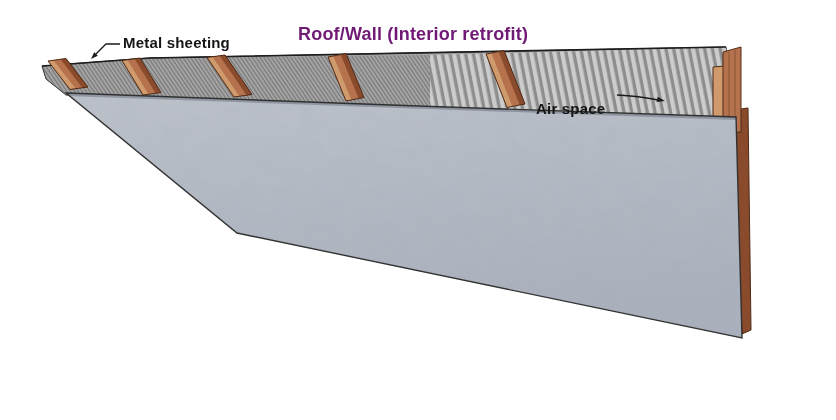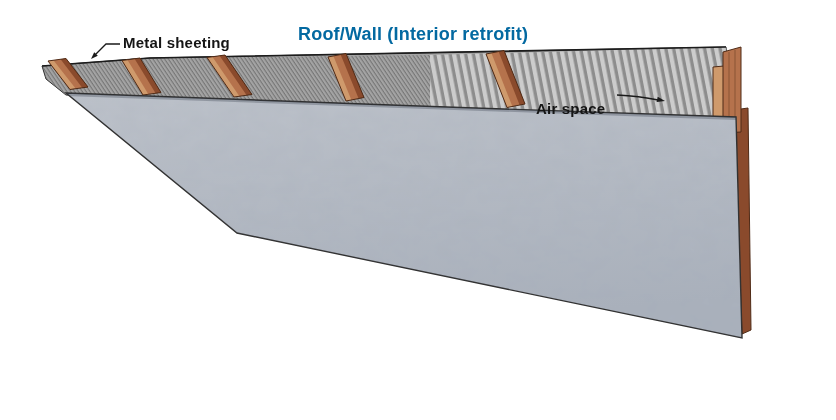--- a/index.html
+++ b/index.html
@@ -6,21 +6,21 @@
   .stage{
     position:relative;
     width:836px;height:420px;
     background:#ffffff;
     font-family:"Liberation Sans",sans-serif;
     overflow:hidden;
   }
   .stage svg{position:absolute;left:0;top:0;}
   .diagram-title{
     position:absolute;left:298px;top:24px;
-    font-size:18px;font-weight:bold;color:#0369a1;
+    font-size:18px;font-weight:bold;color:#701a75;
     white-space:nowrap;letter-spacing:.2px;
   }
   .callout{
     position:absolute;
     font-size:15px;font-weight:bold;color:#151515;
     white-space:nowrap;letter-spacing:.2px;
   }
   .label-metal{left:123px;top:34px;text-align:center;}
   .label-air{left:536px;top:100px;}
 </style>

